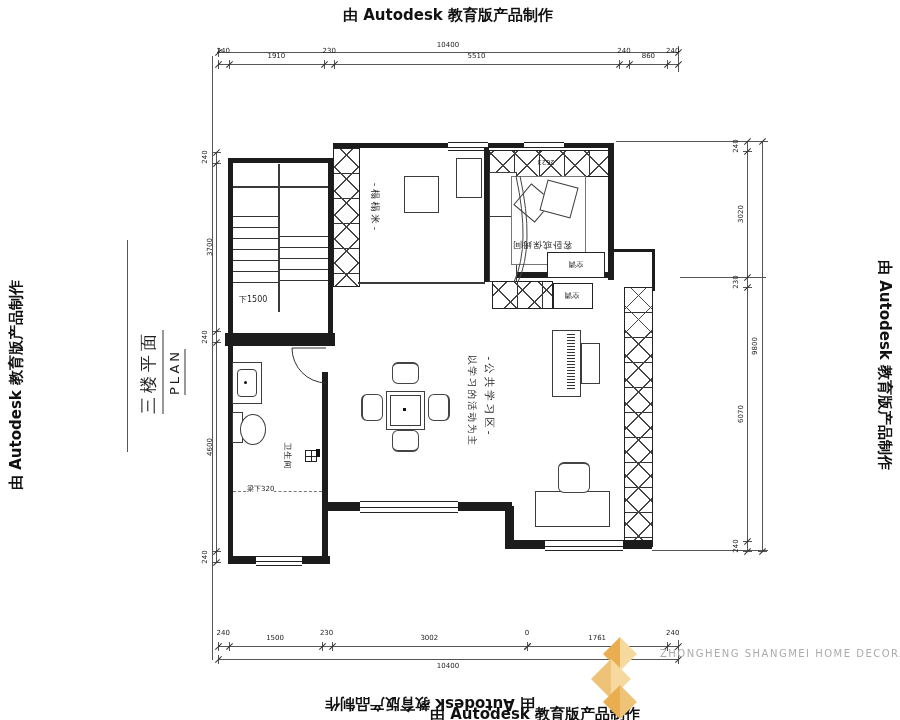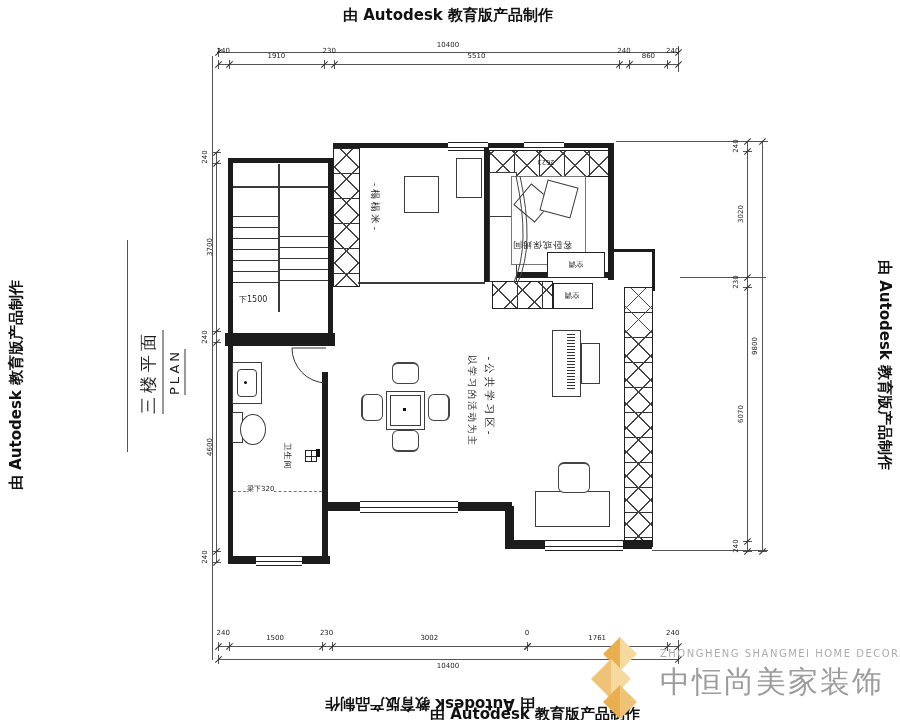--- a/index.html
+++ b/index.html
@@ -263,15 +263,14 @@
 
   <div class="abs" style="left:589px;top:637px;width:60px;height:80px;">
     <div class="tri" style="left:14px;top:0;width:17px;height:34px;background:#E8AE50;clip-path:polygon(100% 0,0 50%,100% 100%);"></div>
     <div class="tri" style="left:31px;top:0;width:17px;height:34px;background:#F5D99E;clip-path:polygon(0 0,100% 50%,0 100%);"></div>
     <div class="tri" style="left:2px;top:22px;width:20px;height:40px;background:#EFC377;clip-path:polygon(100% 0,0 50%,100% 100%);"></div>
     <div class="tri" style="left:22px;top:22px;width:20px;height:40px;background:#F5D99E;clip-path:polygon(0 0,100% 50%,0 100%);"></div>
     <div class="tri" style="left:14px;top:48px;width:17px;height:34px;background:#E8AE50;clip-path:polygon(100% 0,0 50%,100% 100%);"></div>
     <div class="tri" style="left:31px;top:48px;width:17px;height:34px;background:#EFC377;clip-path:polygon(0 0,100% 50%,0 100%);"></div>
   </div>
   <div class="logo-en" style="left:660px;top:648px;">ZHONGHENG SHANGMEI HOME DECORATION</div>
-  <div class="logo-cn" style="left:660px;top:662px;">中恒尚美家装饰</div>
 
 </div>
 
 </body></html>

